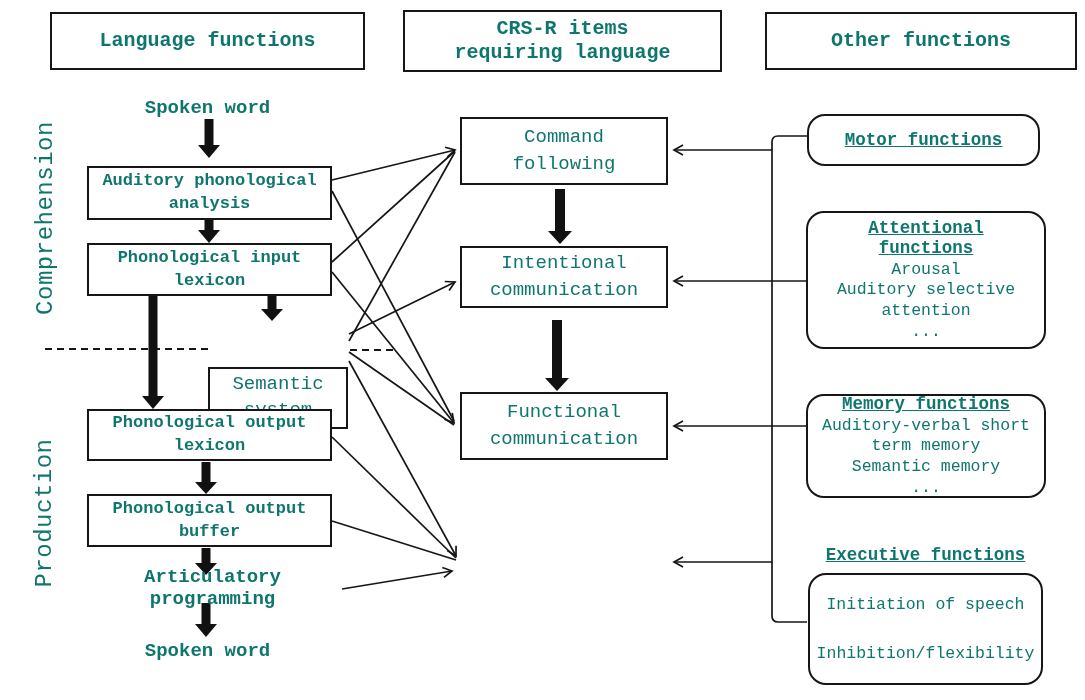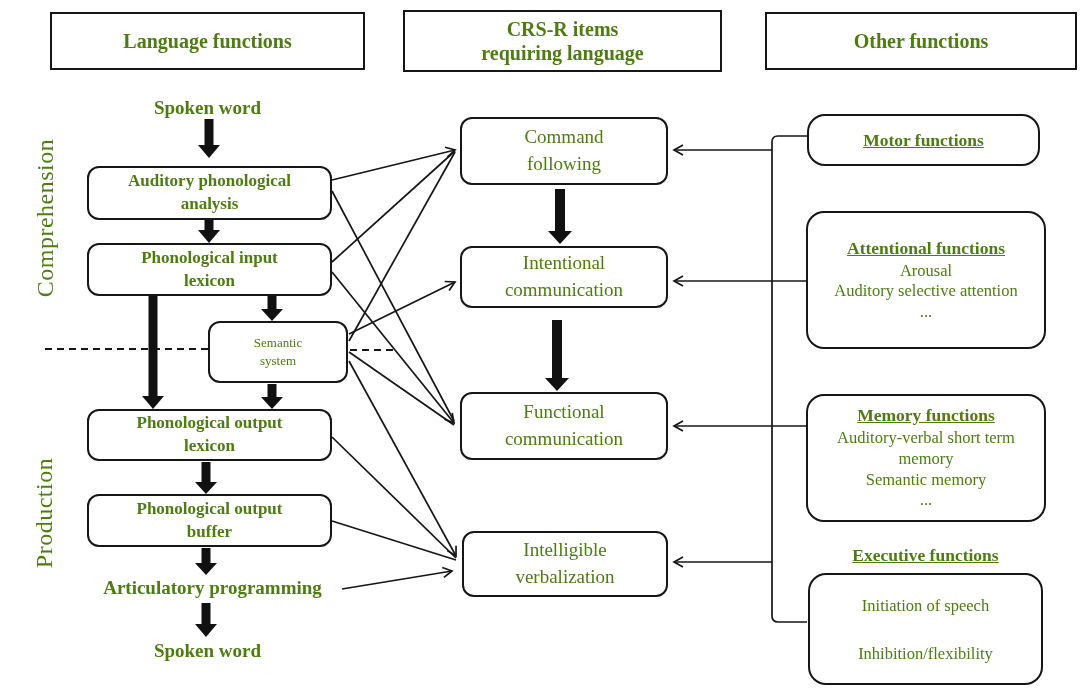--- a/index.html
+++ b/index.html
@@ -1,36 +1,36 @@
 <!DOCTYPE html>
 <html><head>
 <meta charset="utf-8">
 <style>
   html,body { margin:0; padding:0; background:#ffffff; }
   #canvas {
     position:relative; width:1085px; height:700px; background:#ffffff;
-    font-family:Liberation Serif, serif; color:#4d7c0f; overflow:hidden;
+    font-family:Liberation Mono, monospace; color:#0f766e; overflow:hidden;
   }
   #wires { position:absolute; left:0; top:0; width:1085px; height:700px; z-index:1; }
   .box {
     position:absolute; box-sizing:border-box; border:2px solid #161616; background:#ffffff;
     display:flex; flex-direction:column; align-items:center; justify-content:center;
     text-align:center; z-index:2;
   }
   .sq   { border-radius:0; }
-  .rnd  { border-radius:12px; }
+  .rnd  { border-radius:0; }
   .rndl { border-radius:18px; }
   .plain {
     position:absolute; display:flex; align-items:center; justify-content:center;
     text-align:center; z-index:2; background:transparent;
   }
   .hdr  { font-weight:bold; font-size:20px; line-height:1.2; }
   .lbox { font-weight:bold; font-size:17px; line-height:1.35; }
   .mbox { font-weight:normal; font-size:19px; line-height:1.4; }
-  .sem  { font-weight:normal; font-size:13px; line-height:1.35; }
+  .sem  { font-weight:normal; font-size:19px; line-height:1.35;margin-top:46px; }
   .freetext { font-weight:bold; font-size:18px; }
   .rtitle { font-weight:bold; font-size:17.5px; text-decoration:underline; margin-bottom:2px; }
   .ritem  { font-weight:normal; font-size:16.5px; line-height:1.25; }
   .sidelabel {
     position:absolute; z-index:2; font-size:24px; letter-spacing:0.5px;
     display:flex; align-items:center; justify-content:center;
     transform:rotate(-90deg); white-space:nowrap;
   }
 </style>
 </head>
@@ -171,37 +171,33 @@
   <div class="box rnd mbox" style="left:460px; top:246px; width:208px; height:62px;">
     <div>Intentional</div>
     <div>communication</div>
   </div>
 
   <div class="box rnd mbox" style="left:460px; top:392px; width:208px; height:68px;">
     <div>Functional</div>
     <div>communication</div>
   </div>
 
-  <div class="box rnd mbox" style="left:462px; top:531px; width:206px; height:66px;">
-    <div>Intelligible</div>
-    <div>verbalization</div>
-  </div>
 
   <div class="box rndl" style="left:807px; top:114px; width:233px; height:52px;">
     <div class="rtitle" style="margin-bottom:0;">Motor functions</div>
   </div>
 
   <div class="box rndl" style="left:806px; top:211px; width:240px; height:138px; padding:6px 10px;">
     <div class="rtitle">Attentional functions</div>
     <div class="ritem">Arousal</div>
     <div class="ritem">Auditory selective attention</div>
     <div class="ritem">...</div>
   </div>
 
-  <div class="box rndl" style="left:806px; top:394px; width:240px; height:128px; padding:6px 10px;">
+  <div class="box rndl" style="left:806px; top:394px; width:240px; height:104px; padding:6px 10px;">
     <div class="rtitle">Memory functions</div>
     <div class="ritem">Auditory-verbal short term memory</div>
     <div class="ritem">Semantic memory</div>
     <div class="ritem">...</div>
   </div>
 
   <div class="box rndl" style="left:808px; top:573px; width:235px; height:112px; padding:6px 10px;gap:28px;">
     <div class="rtitle">Executive functions</div>
     <div class="ritem">Initiation of speech</div>
     <div class="ritem">Inhibition/flexibility</div>

